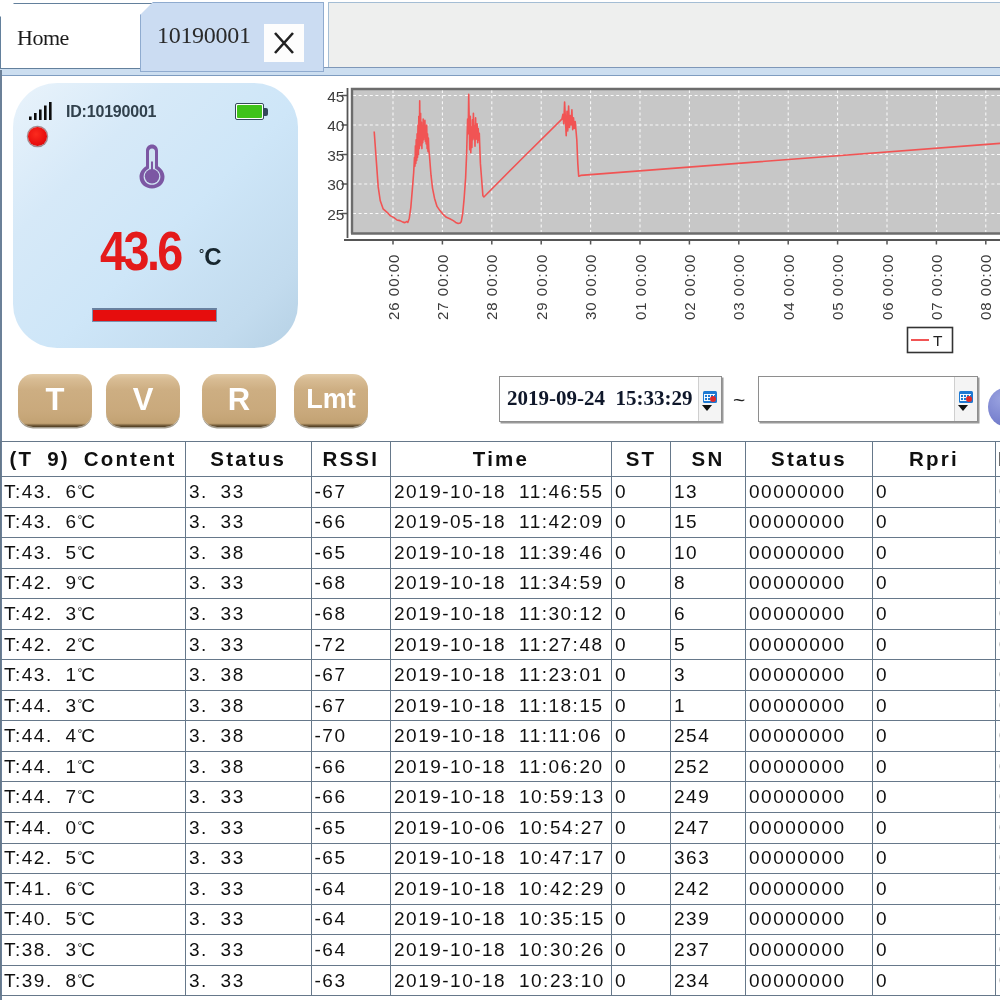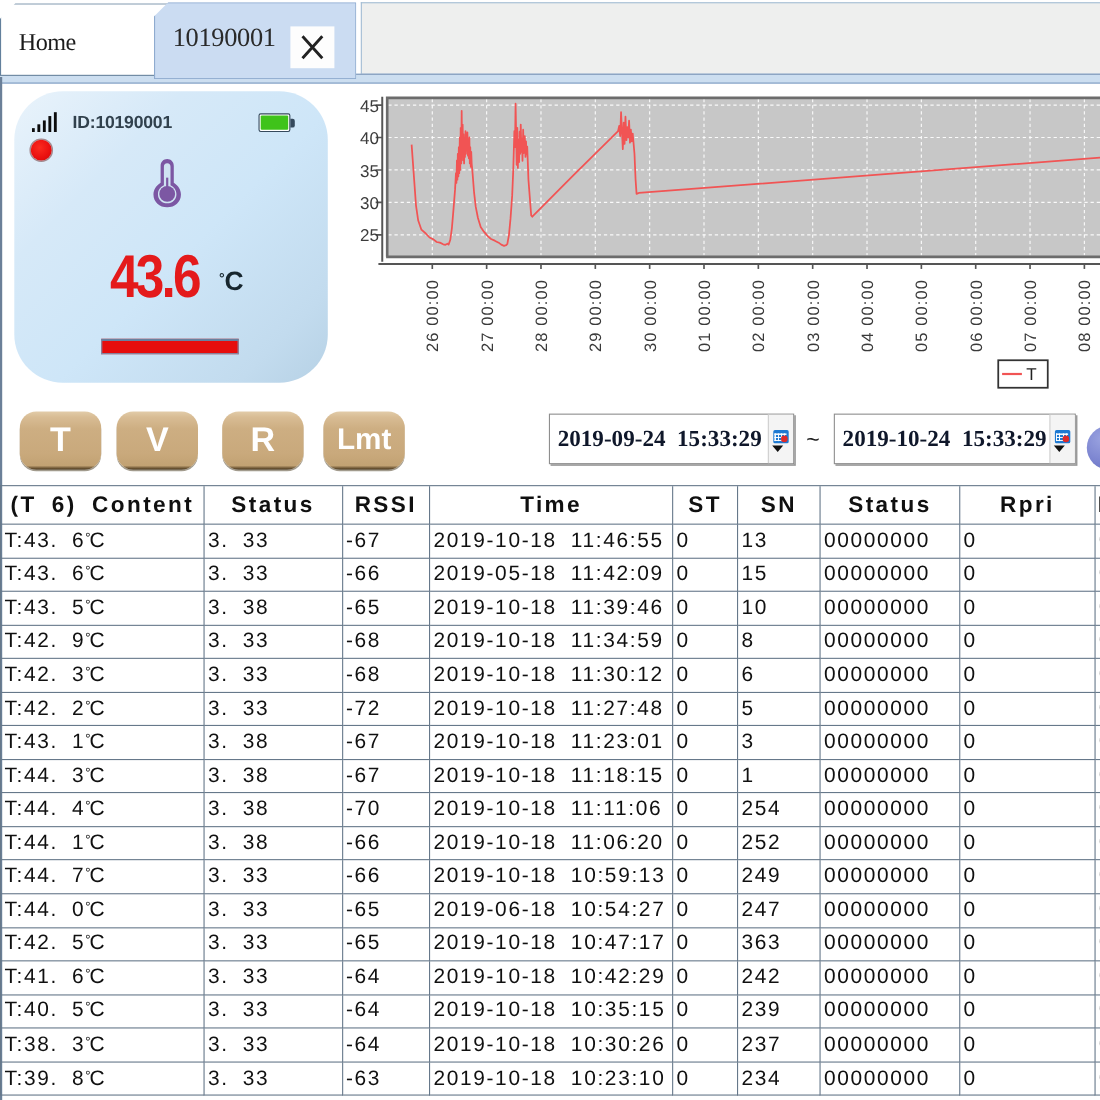--- a/index.html
+++ b/index.html
@@ -210,21 +210,20 @@
     <span class="txt">2019-09-24  15:33:29</span>
  <span class="dbtn">
       <span class="cal">
         <i></i>
       </span>
       <span class="arr"></span>
     </span>
   </div>
 <div class="abs" id="tilde">~</div>
 <div class="dtp" id="dtp2">
-    <span class="txt">2019-10-24  15:33:29</span>
  <span class="dbtn">
       <span class="cal">
         <i></i>
       </span>
       <span class="arr"></span>
     </span>
   </div>
 <div class="abs" id="bluecirc"></div>
 
 <table id="tbl">
@@ -234,21 +233,21 @@
       <col style="width:79.5px">
 <col style="width:221px">
       <col style="width:59px">
       <col style="width:75px">
 <col style="width:127px">
       <col style="width:123px">
       <col style="width:45px">
     </colgroup>
 <tbody>
       <tr>
-        <th>(T 6) Content</th>
+        <th>(T 9) Content</th>
         <th>Status</th>
         <th>RSSI</th>
         <th>Time</th>
         <th>ST</th>
         <th>SN</th>
         <th>Status</th>
         <th>Rpri</th>
         <th>R</th>
       </tr>
 <tr>
@@ -369,21 +368,21 @@
         <td>0</td>
         <td>249</td>
         <td>00000000</td>
         <td>0</td>
         <td>0</td>
       </tr>
 <tr>
         <td>T:44. 0<span class="dg">°</span>C</td>
         <td>3. 33</td>
         <td>-65</td>
-        <td>2019-06-18 10:54:27</td>
+        <td>2019-10-06 10:54:27</td>
         <td>0</td>
         <td>247</td>
         <td>00000000</td>
         <td>0</td>
         <td>0</td>
       </tr>
 <tr>
         <td>T:42. 5<span class="dg">°</span>C</td>
         <td>3. 33</td>
         <td>-65</td>

